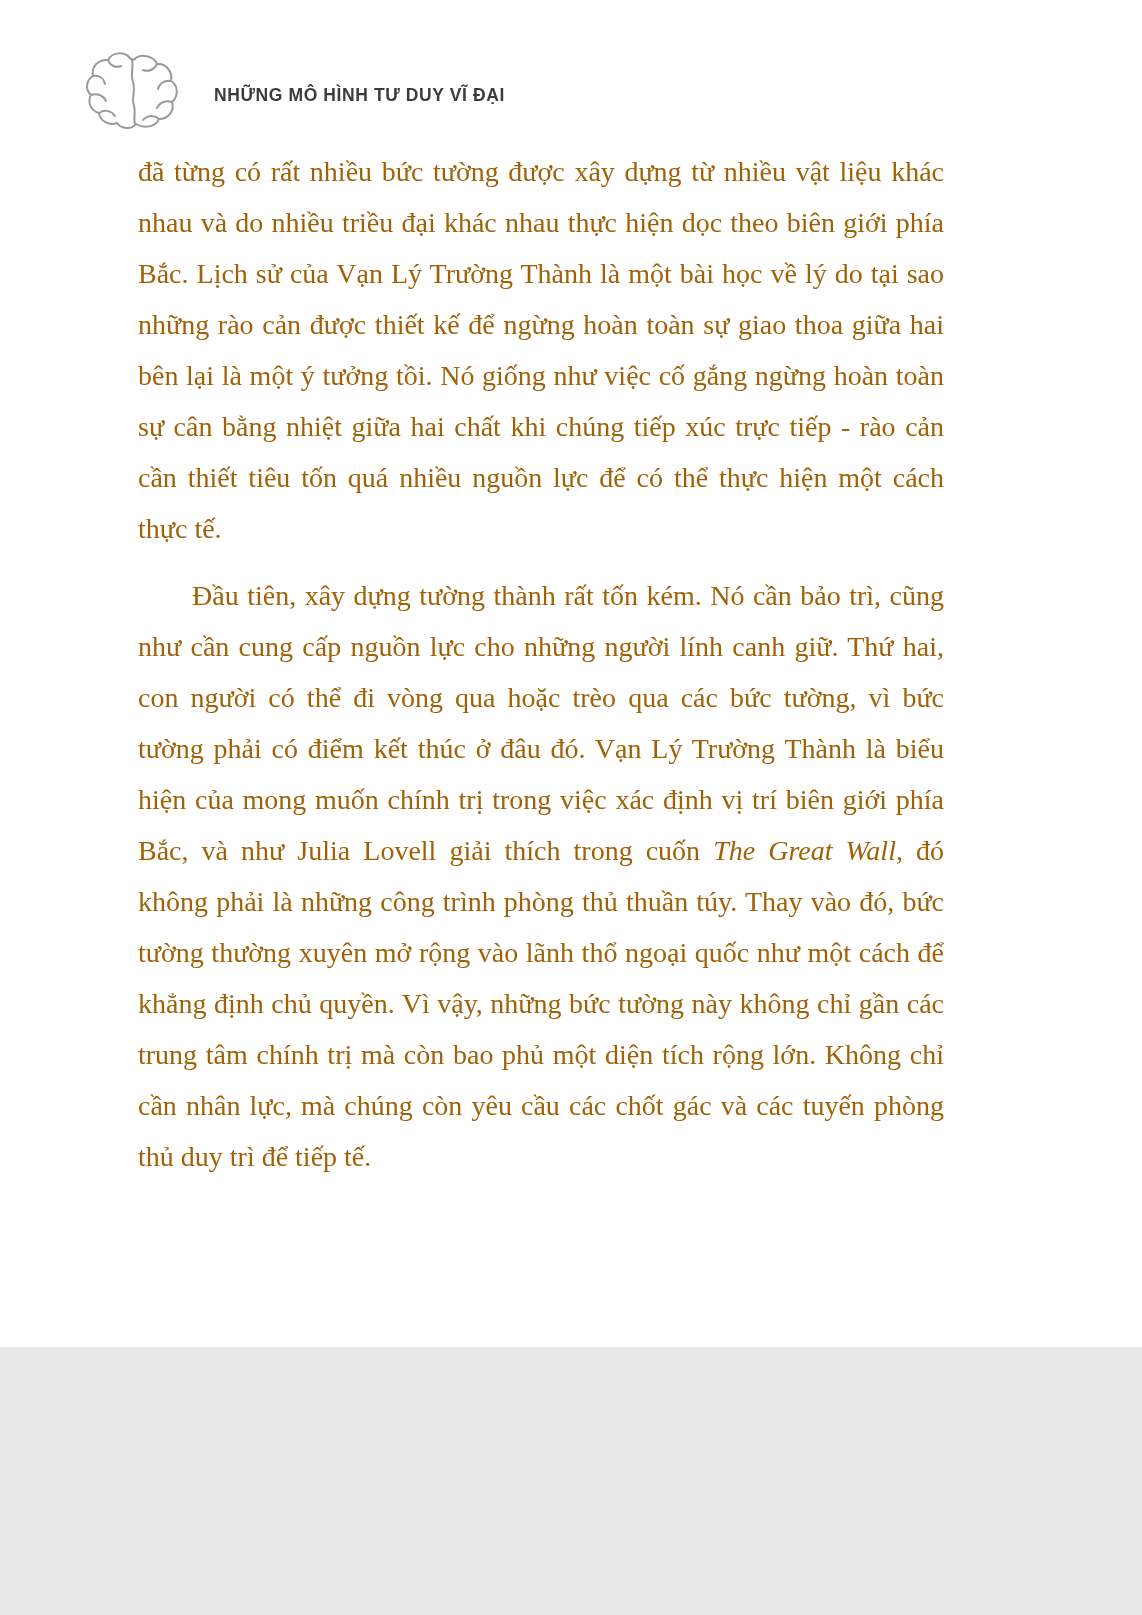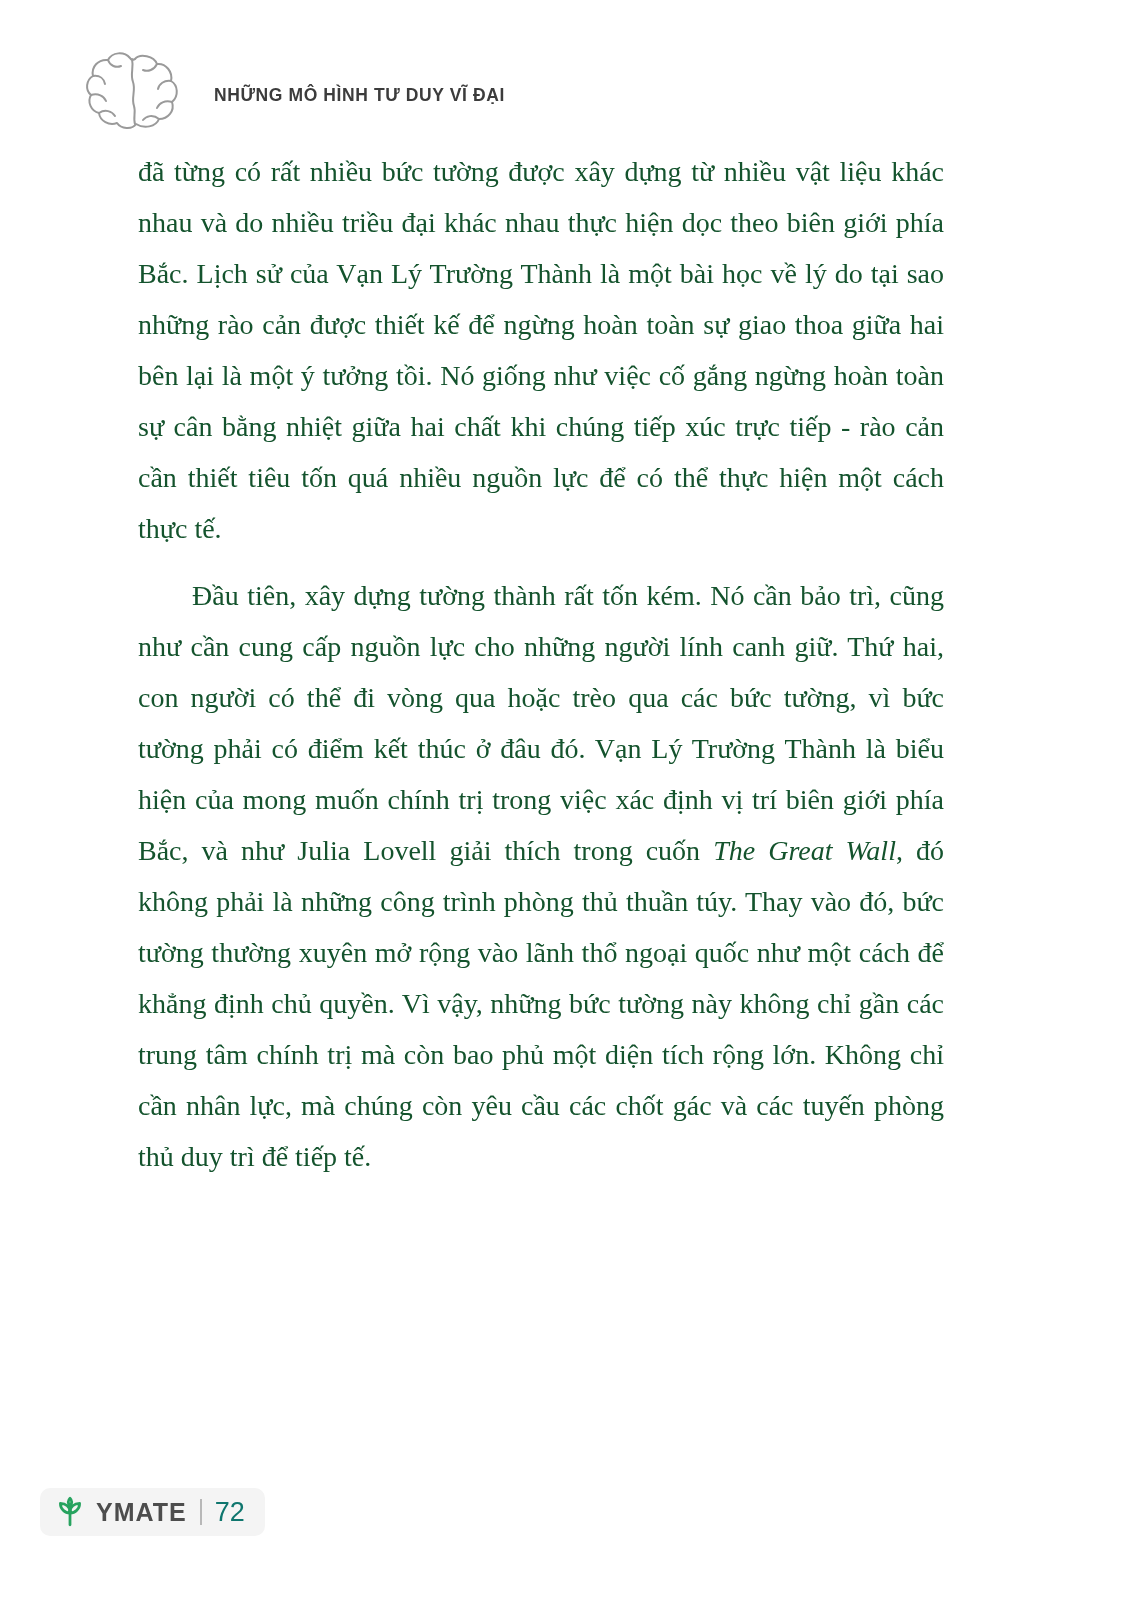--- a/index.html
+++ b/index.html
@@ -1,19 +1,19 @@
 <!DOCTYPE html>
 <html><head>
 <meta charset="utf-8">
 <style>
   html, body { margin: 0; padding: 0; background: #e8e8e8; }
   .page {
     position: relative;
     width: 1142px;
-    height: 1615px;
+    height: 1347px;
     margin: 0 auto;
     background: #ffffff;
     overflow: hidden;
   }
 
   
   .header {
     position: absolute;
     top: 48px;
     left: 82px;
@@ -33,21 +33,21 @@
 
   
   .content {
     position: absolute;
     top: 146px;
     left: 138px;
     width: 806px;
     font-family: "Liberation Serif", "DejaVu Serif", serif;
     font-size: 28px;
     line-height: 51px;
-    color: #14532d;
+    color: #a16207;
     text-align: justify;
   }
   .content p { margin: 0 0 16px 0; }
   .content p.indent { text-indent: 54px; }
   .content i { }
 
   
   .footer {
     position: absolute;
     top: 1488px;

